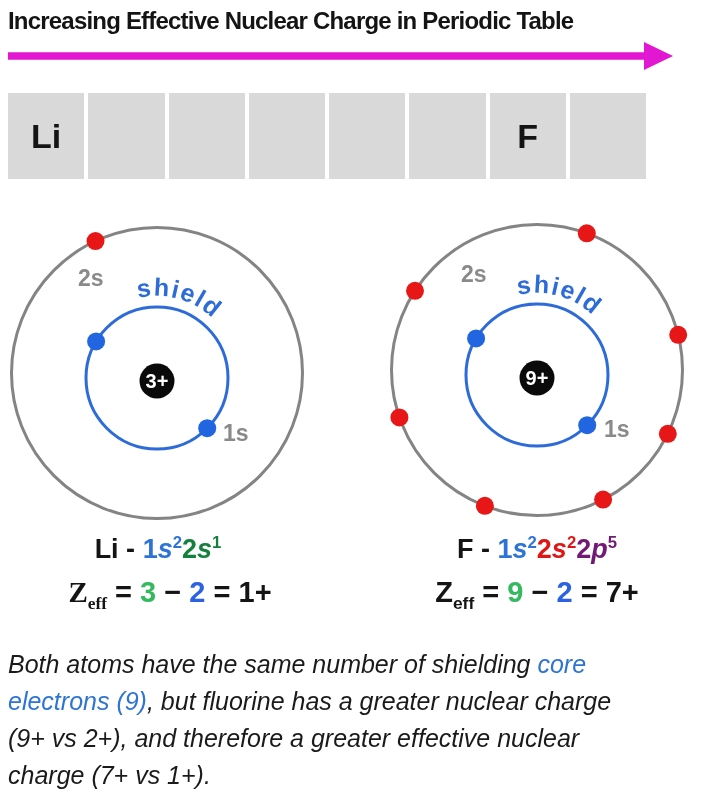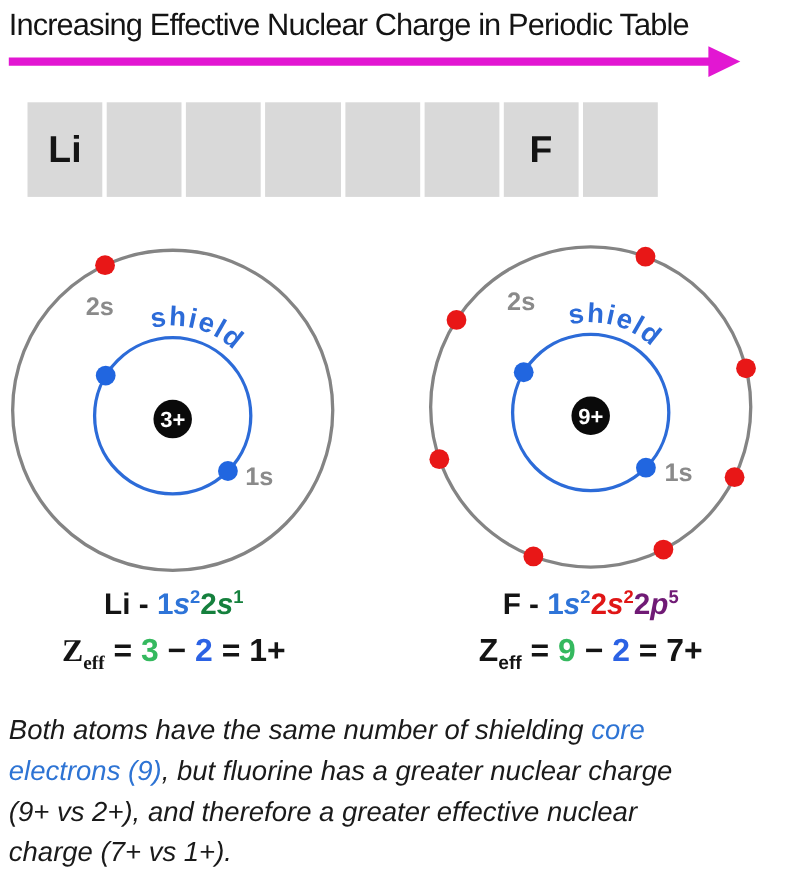--- a/index.html
+++ b/index.html
@@ -3,29 +3,29 @@
 <meta charset="utf-8">
 <style>
   html,body{margin:0;padding:0;background:#ffffff;}
   #stage{
     position:relative; width:720px; height:807px; background:#ffffff;
     font-family:"Liberation Sans", sans-serif; overflow:hidden; color:#1a1a1a;
   }
   
   .title{
     position:absolute; top:7px; left:8px; width:704px;
-    font-size:28px; font-weight:normal; letter-spacing:-0.8px; color:#141414;
+    font-size:24px; font-weight:bold; letter-spacing:-0.8px; color:#141414;
     white-space:nowrap;
   }
   
   .arrow-svg{position:absolute; top:40px; left:0;}
   
   .ptable{
-    position:absolute; top:93px; left:8px; width:573px;
-    display:flex; gap:4px;margin-left:17px;
+    position:absolute; top:93px; left:8px; width:638px;
+    display:flex; gap:4px;
   }
   .pcell{
     flex:1; height:86px; background:#d9d9d9;
     display:flex; align-items:center; justify-content:center;
     font-size:34px; font-weight:bold; color:#141414;
   }
   
   .atom-li{position:absolute; left:-3px; top:213px;}
   .atom-f{position:absolute; left:377px; top:210px;}
   .shell-label{font-size:23px; font-weight:bold; fill:#8a8a8a;}
@@ -39,21 +39,21 @@
   .config-line sup{font-size:62%; vertical-align:super; letter-spacing:0;}
   .config-line i{font-style:italic;}
   .cfg0{left:0;}
   .cfg1{left:379px;}
   
   .zeff{
     position:absolute; top:576px; width:316px; text-align:center;
     font-size:29px; font-weight:bold; color:#141414; white-space:nowrap;
   }
   .zeff sub{font-size:60%; vertical-align:sub;}
-  .z0{left:0;}
+  .z0{left:0;padding-left:12px;}
   .z1{left:379px;}
   .serif{font-family:"Liberation Serif", serif;}
   
   .paragraph{
     position:absolute; top:646px; left:8px; width:712px;
     font-size:25px; line-height:37px; color:#1a1a1a;font-style:italic;
   }
   .para-line{white-space:nowrap;}
 </style>
 </head>

